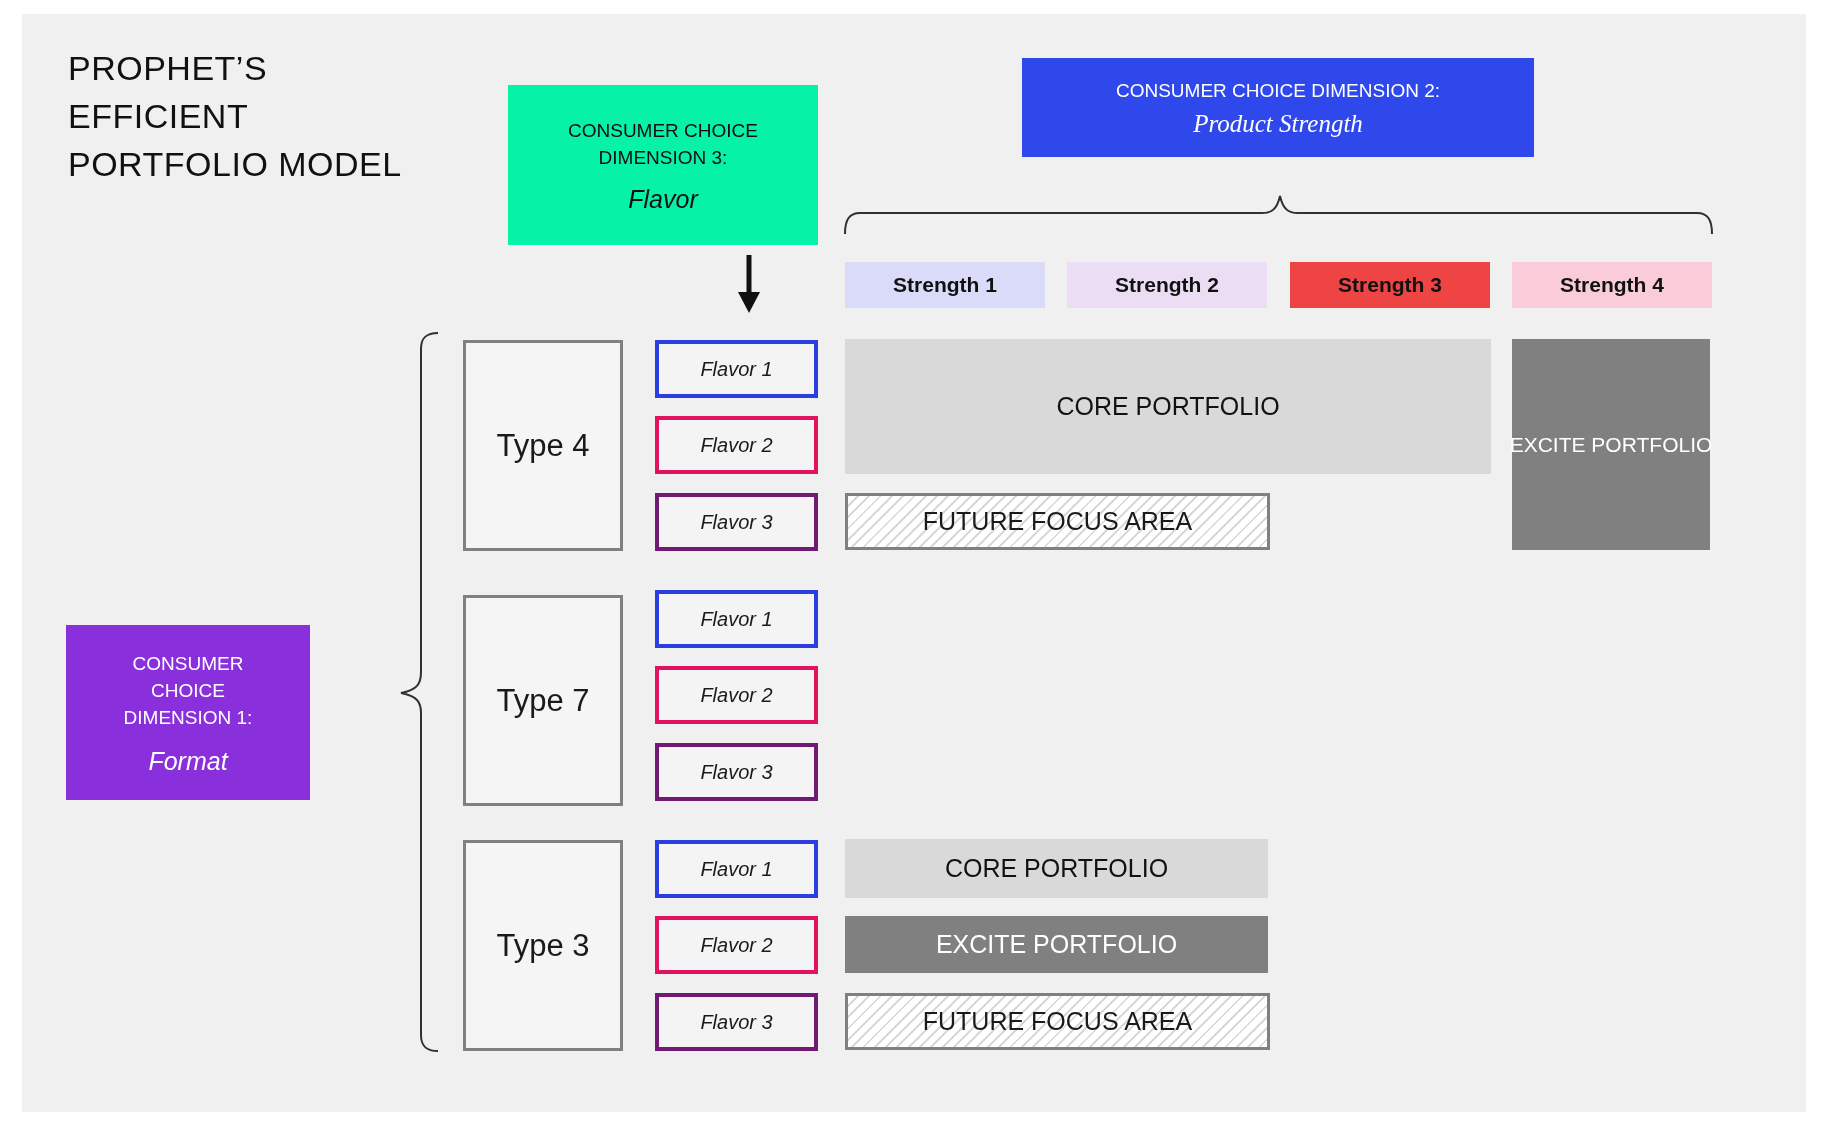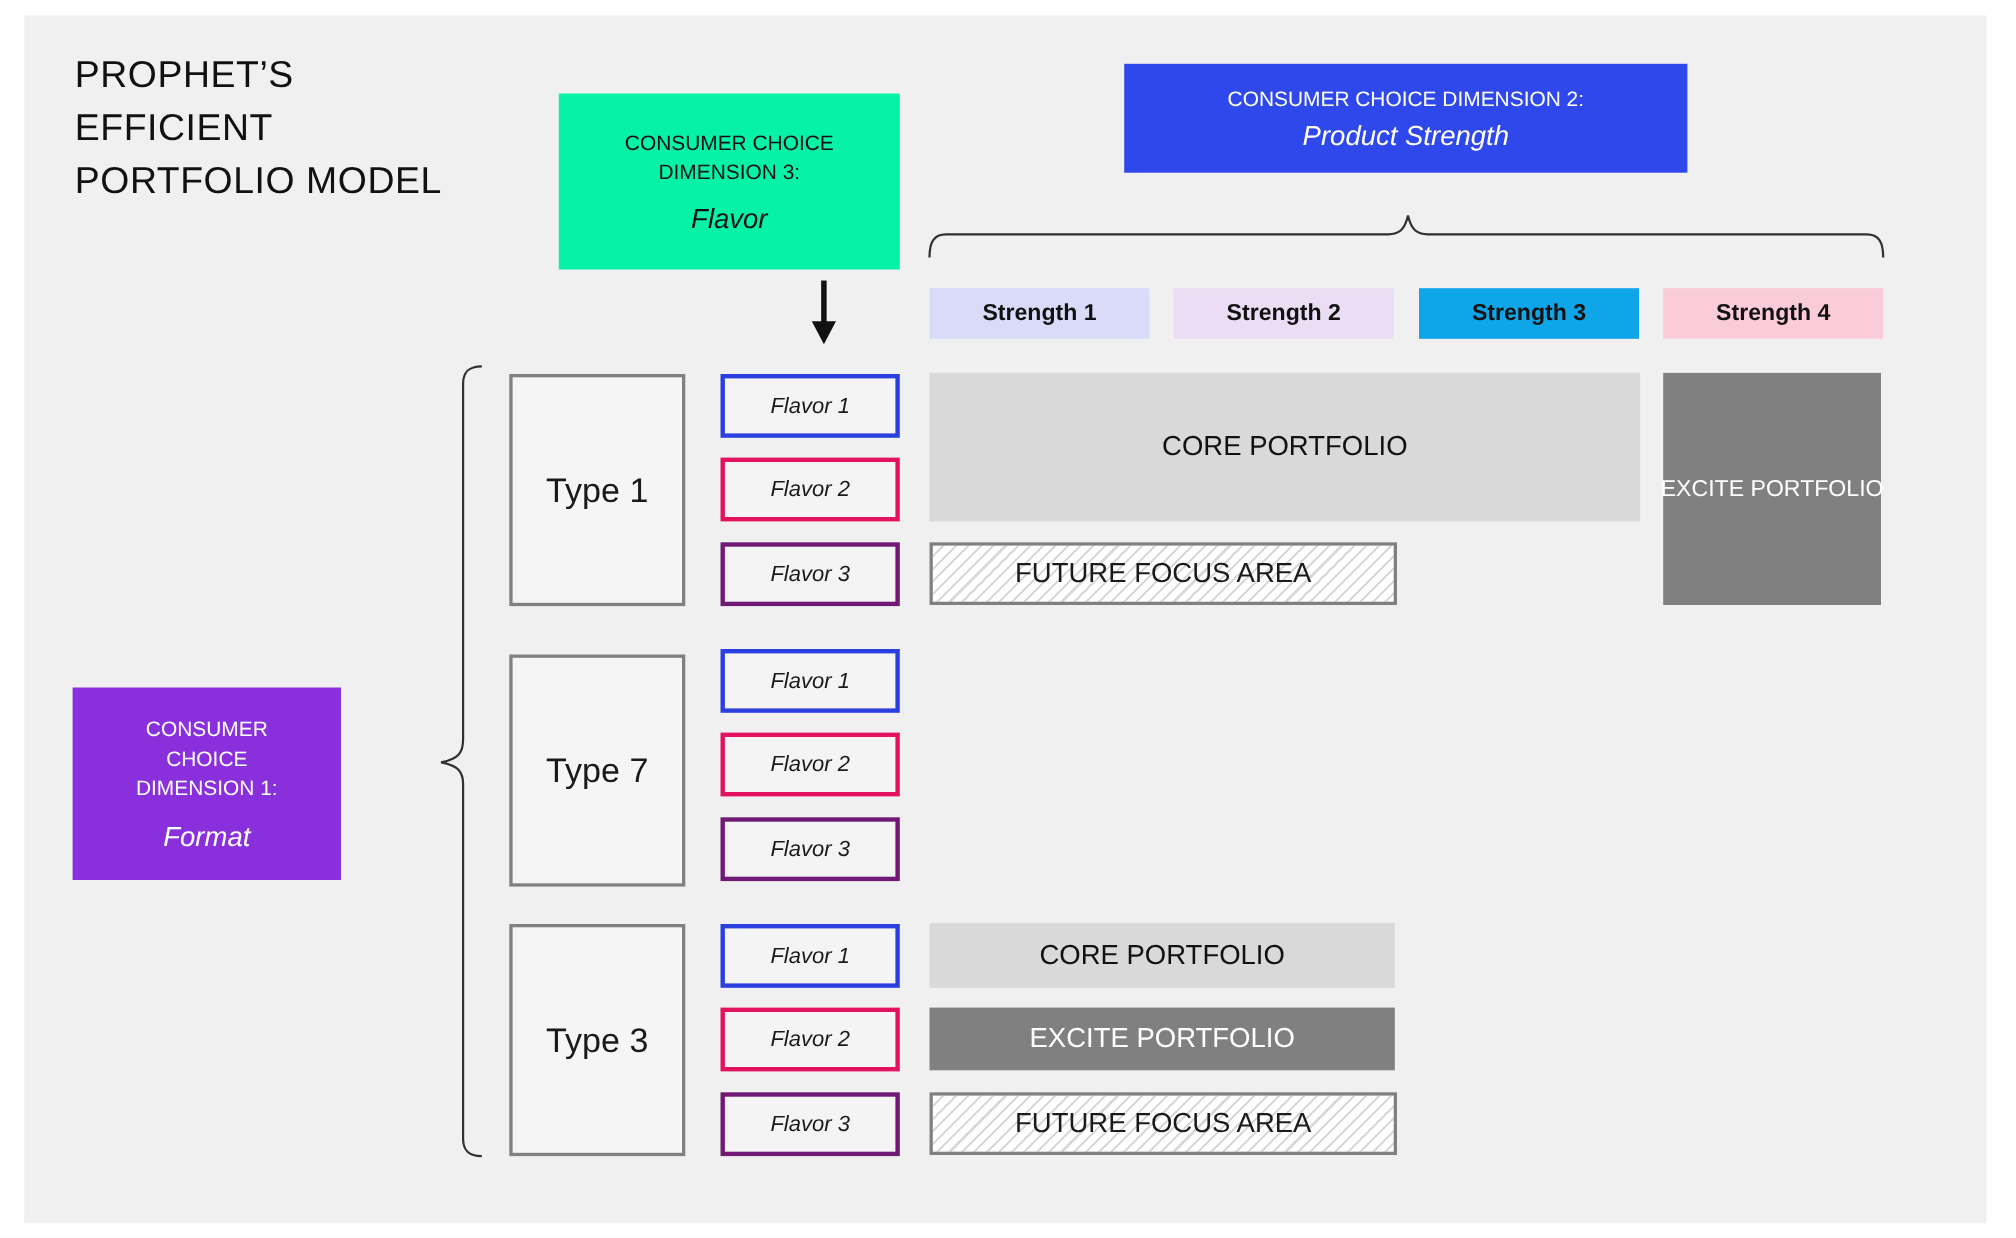--- a/index.html
+++ b/index.html
@@ -10,29 +10,29 @@
   .canvas{position:absolute;left:22px;top:14px;width:1784px;height:1098px;background:#f0f0f1;}
   .abs{position:absolute;box-sizing:border-box;}
   
   .title{left:68px;top:44px;font-size:34px;line-height:48px;letter-spacing:0.5px;color:#111;}
   
   .dimbox{display:flex;flex-direction:column;align-items:center;justify-content:center;text-align:center;}
   .dim-heading{font-size:19px;line-height:27px;}
   .dim-value{font-style:italic;font-size:25px;margin-top:14px;}
   .dim3{left:508px;top:85px;width:310px;height:160px;background:#06f2a6;color:#111;padding:0 30px;}
   .dim2{left:1022px;top:58px;width:512px;height:99px;background:#2f48ec;color:#fff;}
-  .dim2 .dim-value{margin-top:6px;}
+  .dim2 .dim-value{margin-top:6px;font-family:Liberation Serif, serif;}
   .dim1{left:66px;top:625px;width:244px;height:175px;background:#8a2fdc;color:#fff;padding:0 30px;}
   .dim1 .dim-value{margin-top:16px;}
   
   .strength{top:262px;width:200px;height:46px;display:flex;align-items:center;justify-content:center;
             font-weight:bold;font-size:21px;color:#111;}
   .s1{left:845px;background:#d9dbf8;}
   .s2{left:1067px;background:#eaddf4;}
-  .s3{left:1290px;background:#0ea5e9;}
+  .s3{left:1290px;background:#ef4444;}
   .s4{left:1512px;background:#facbd8;}
   
   .typebox{left:463px;width:160px;height:211px;border:3px solid #808080;background:#f5f5f6;
            display:flex;align-items:center;justify-content:center;font-size:31px;}
   .t1{top:340px;} .t2{top:595px;} .t3{top:840px;}
   
   .flavorbox{left:655px;width:163px;height:58px;background:#f4f4f5;
              display:flex;align-items:center;justify-content:center;
              font-style:italic;font-size:20px;text-align:right;}
   .fb-blue{border:4px solid #2b3fe0;}
@@ -77,21 +77,21 @@
   <div class="abs dimbox dim1">
     <div class="dim-heading">CONSUMER CHOICE DIMENSION 1:</div>
     <div class="dim-value">Format</div>
   </div>
 
   <div class="abs strength s1">Strength 1</div>
   <div class="abs strength s2">Strength 2</div>
   <div class="abs strength s3">Strength 3</div>
   <div class="abs strength s4">Strength 4</div>
 
-  <div class="abs typebox t1">Type 1</div>
+  <div class="abs typebox t1">Type 4</div>
   <div class="abs typebox t2">Type 7</div>
   <div class="abs typebox t3">Type 3</div>
 
   <div class="abs flavorbox fb-blue" style="top:340px;">Flavor 1</div>
   <div class="abs flavorbox fb-pink" style="top:416px;">Flavor 2</div>
   <div class="abs flavorbox fb-green" style="top:493px;">Flavor 3</div>
 
   <div class="abs flavorbox fb-blue" style="top:590px;">Flavor 1</div>
   <div class="abs flavorbox fb-pink" style="top:666px;">Flavor 2</div>
   <div class="abs flavorbox fb-green" style="top:743px;">Flavor 3</div>

